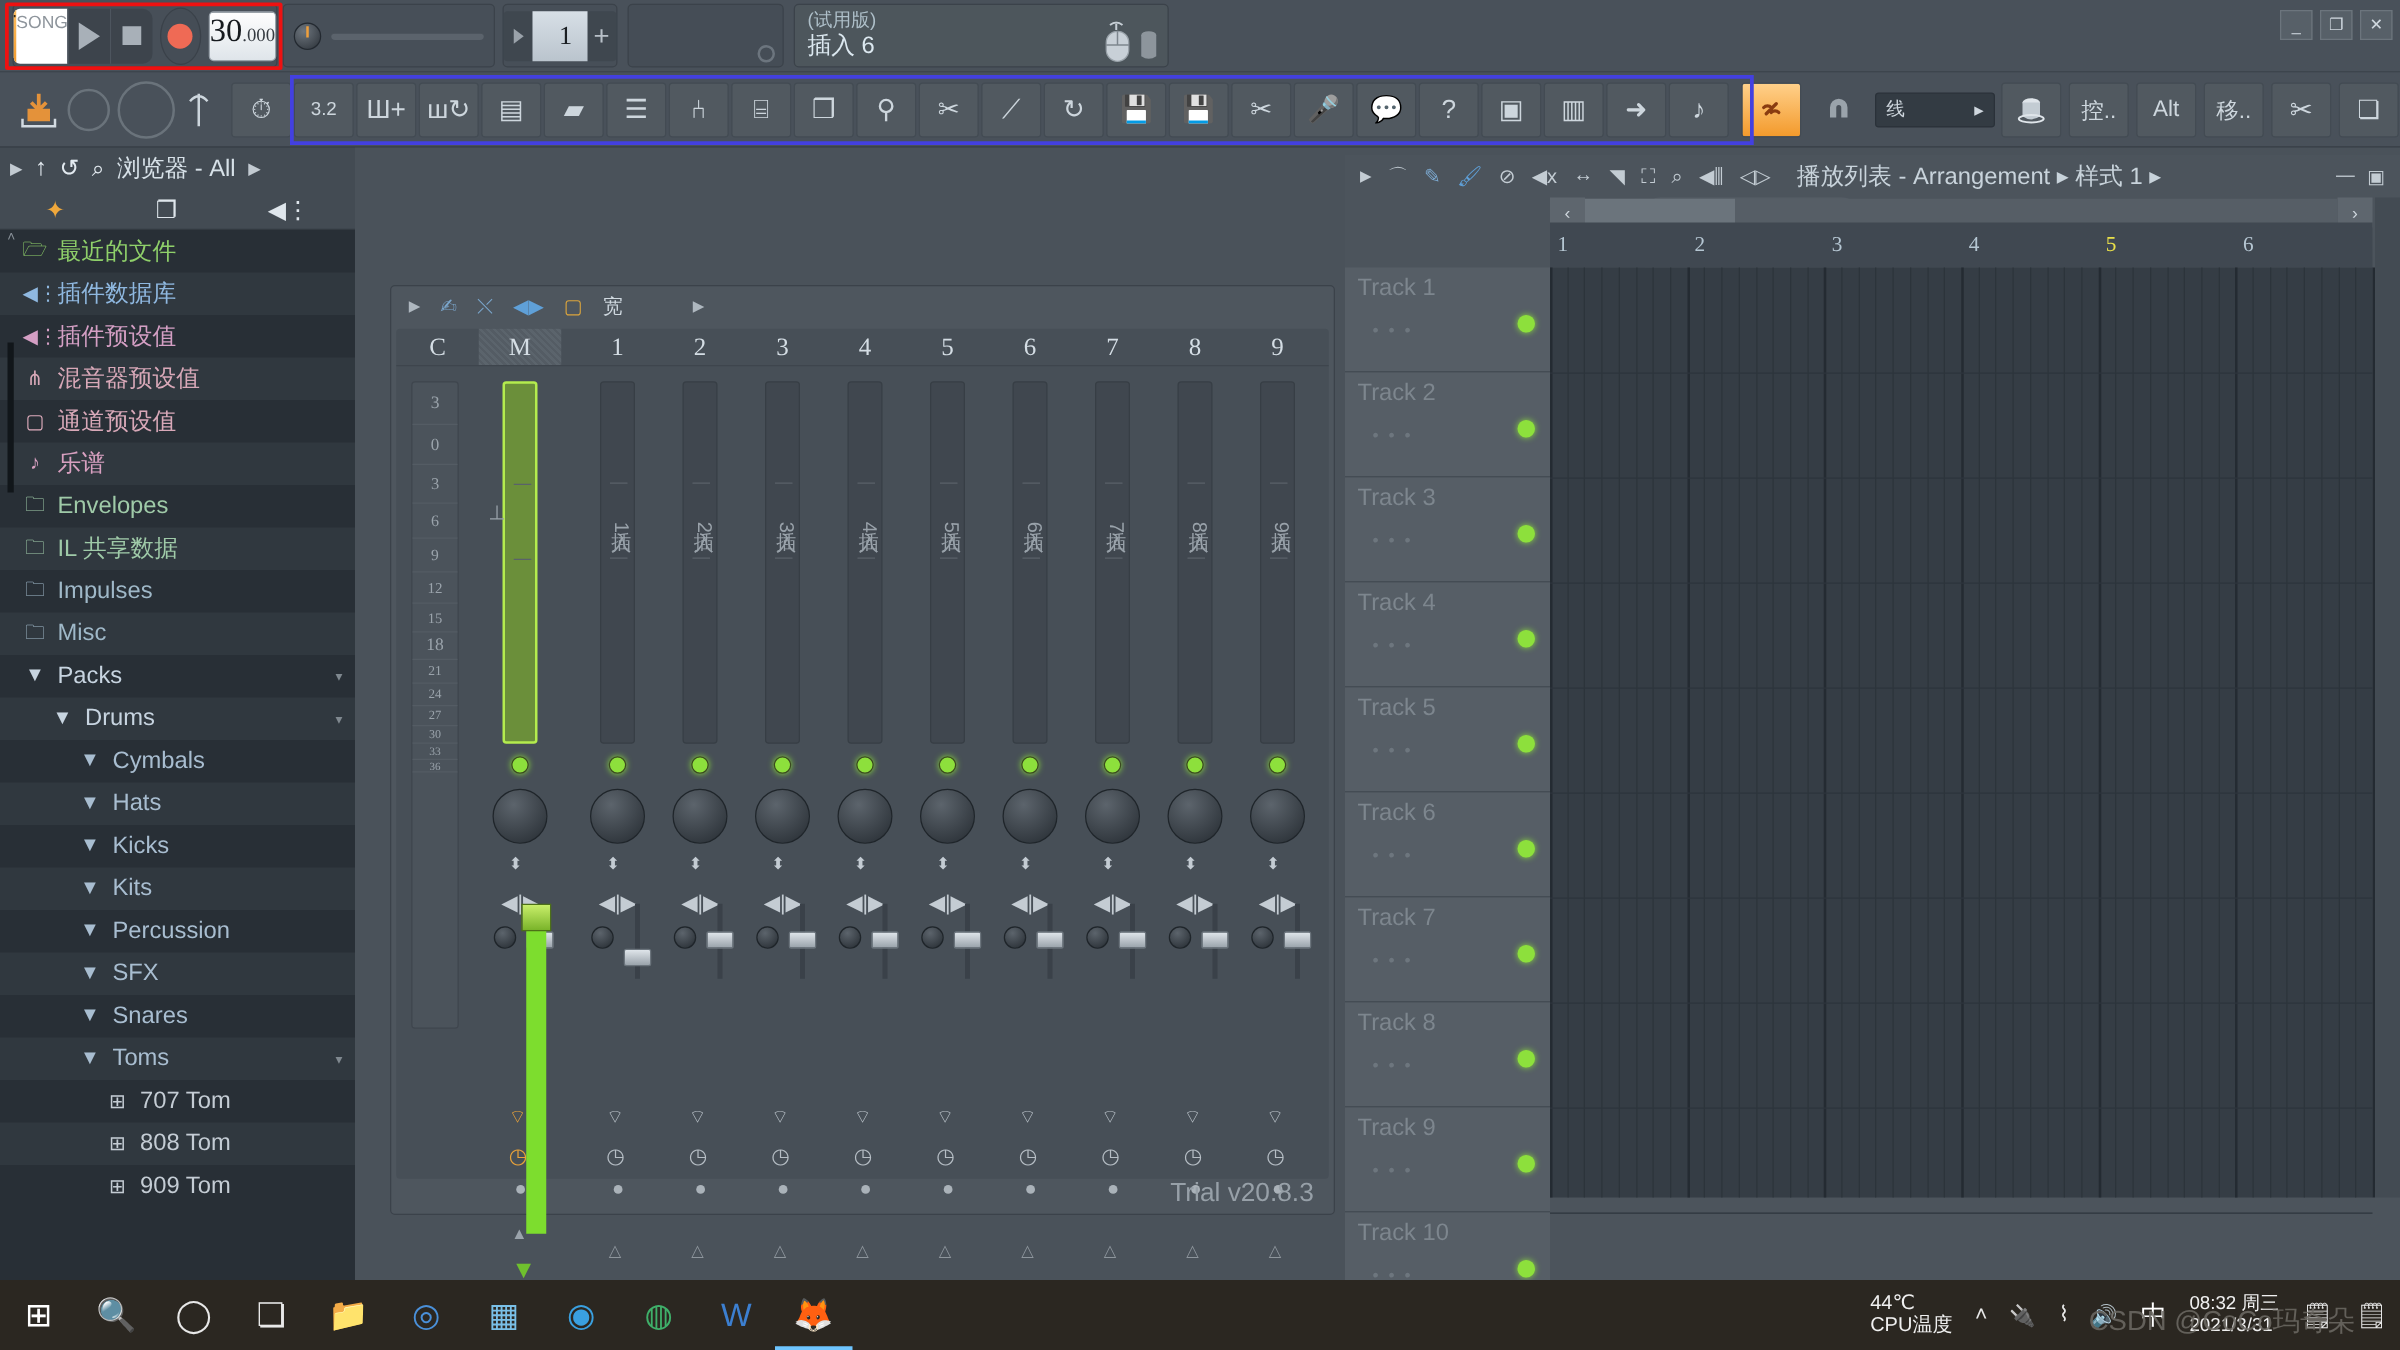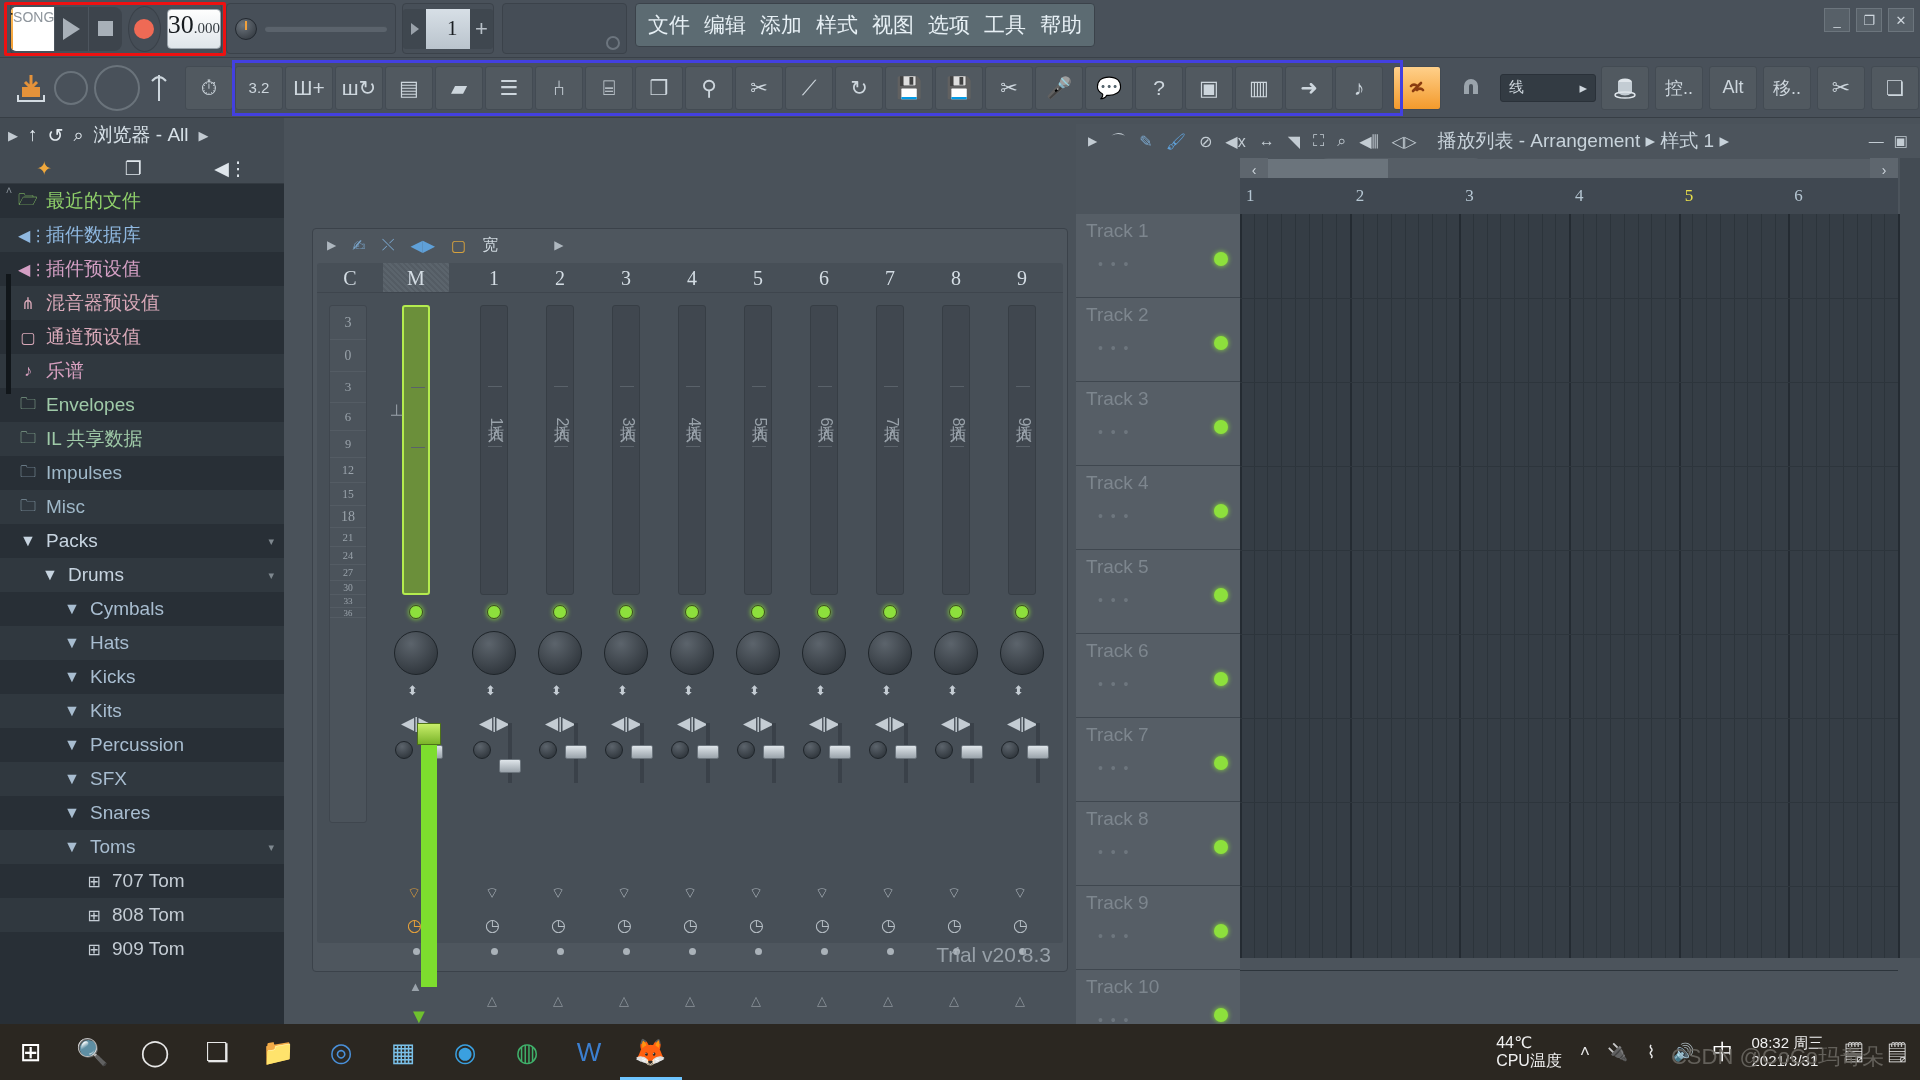--- a/index.html
+++ b/index.html
@@ -249,31 +249,37 @@
           <i></i>
         </div>
       <div class="patnum">1</div>
       <div class="patplus">+</div>
     </div>
 
     <div class="panel blankpanel">
       <div class="circ"></div>
     </div>
 
-
-    <div class="panel menupanel">
-      <span class="menuitem">文件</span>
-      <span class="menuitem">编辑</span>
-      <span class="menuitem">添加</span>
-      <span class="menuitem">样式</span>
-      <span class="menuitem">视图</span>
-      <span class="menuitem">选项</span>
-      <span class="menuitem">工具</span>
-      <span class="menuitem">帮助</span>
-    </div>
+    <div class="panel hintpanel">
+      <div class="hint1">(试用版)</div>
+      <div class="hint2">插入 6</div>
+      <div class="mouseicons">
+        <svg width="24" height="34" viewBox="0 0 24 34">
+          <path d="M11 2 L11 7" stroke="#c6ced5" stroke-width="1.6" fill="none"></path>
+          <path d="M6 3 Q11 -1 16 3" stroke="#c6ced5" stroke-width="1.6" fill="none"></path>
+          <rect x="3" y="8" width="18" height="24" rx="9" fill="#c8d0d7" stroke="#98a1a8"></rect>
+          <path d="M12 8 L12 19 M3 19 L21 19" stroke="#7d868e" stroke-width="1.2"></path>
+        </svg>
+        <svg width="18" height="28" viewBox="0 0 18 28">
+          <ellipse cx="9" cy="5" rx="6" ry="3" fill="#8d959c"></ellipse>
+          <path d="M3 5 L3 22 Q9 26 15 22 L15 5" fill="#8d959c"></path>
+        </svg>
+      </div>
+    </div>
+
 
     <div class="wbtns">
       <div class="wbtn">_</div>
       <div class="wbtn">❐</div>
       <div class="wbtn">✕</div>
     </div>
   </div>
 
   <div class="redbox"></div>
 

